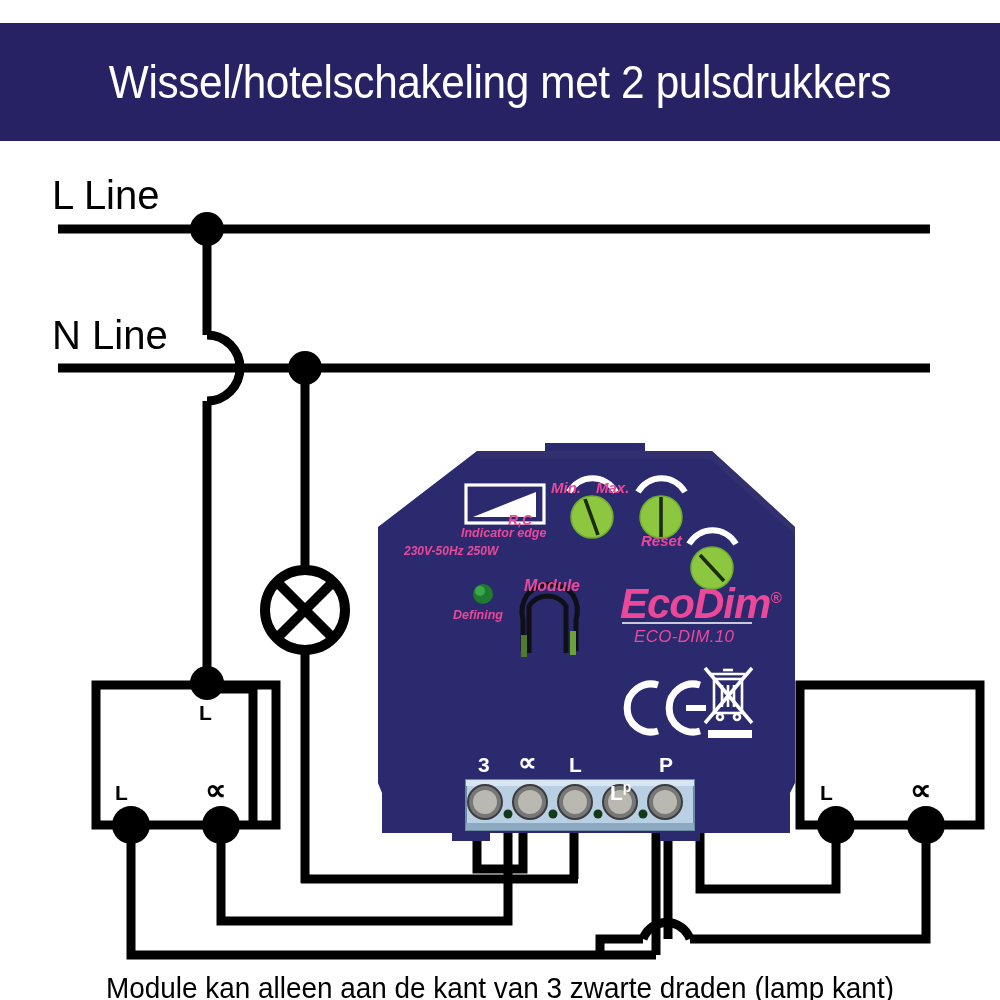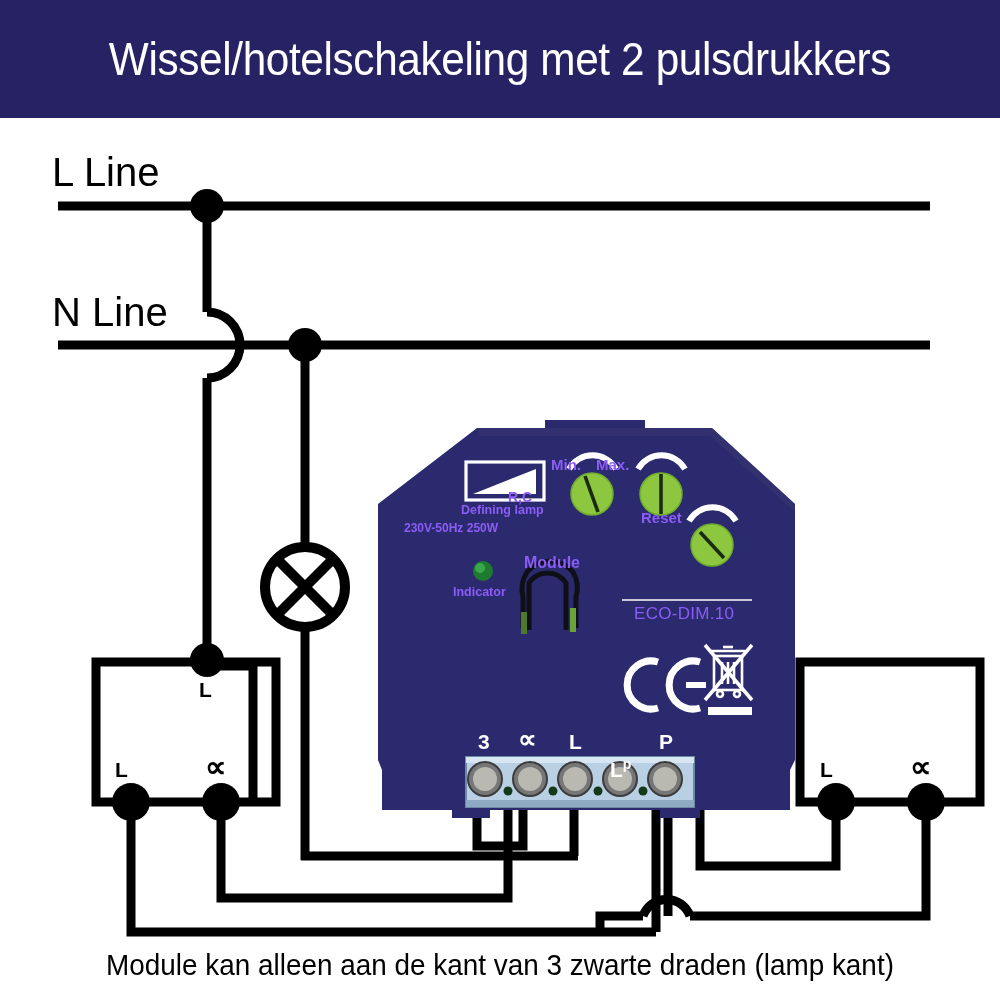--- a/index.html
+++ b/index.html
@@ -12,20 +12,21 @@
     height: 1000px;
     font-family: "Liberation Sans", sans-serif;
     overflow: hidden;
     position: relative;
   }
   #stage {
     position: relative;
     width: 1000px;
     height: 760px;
     background: #ffffff;
+    margin-top: 23px;
   }
   #stage > svg {
     position: absolute;
     top: 0;
     left: 0;
   }
   .title-banner {
     position: absolute;
     left: 0;
     top: 0;
@@ -77,23 +78,24 @@
     font-size: 21px;
     font-weight: bold;
     color: #ffffff;
   }
   .box-label {
     font-size: 21px;
     font-weight: bold;
   }
   .mod-text {
     position: absolute;
-    color: #8b5cf6;
+    color: #ec4899;
     font-family: "Liberation Sans", sans-serif;
     white-space: nowrap;
+    font-style: italic;
   }
   .mod-spec { font-size: 12px; font-weight: bold; }
   .mod-small { font-size: 12.5px; font-weight: bold; }
   .mod-tiny { font-size: 14px; font-weight: bold; }
   .mod-knob-lbl { font-size: 15px; font-weight: bold; }
   .mod-reset { font-size: 16px; font-weight: bold; }
   .brand {
     font-size: 42px;
     font-weight: bold;
     letter-spacing: -1px;
@@ -267,29 +269,32 @@
   <div class="lbl line-label" style="left:52px; top:290px;">N Line</div>
 
   <div class="lbl box-label" style="left:199px; top:678px;">L</div>
   <div class="lbl box-label" style="left:115px; top:758px;">L</div>
   <div class="lbl" style="left:205px; top:749px; font-size:30px; font-weight:bold;">∝</div>
 
   <div class="lbl box-label" style="left:820px; top:758px;">L</div>
   <div class="lbl" style="left:910px; top:749px; font-size:30px; font-weight:bold;">∝</div>
 
   <div class="mod-text mod-tiny" style="left:508px; top:489px;">R,C</div>
-  <div class="mod-text mod-small" style="left:461px; top:503px;">Defining lamp</div>
+  <div class="mod-text mod-small" style="left:461px; top:503px;">Indicator edge</div>
   <div class="mod-text mod-spec" style="left:404px; top:521px;">230V-50Hz  250W</div>
-  <div class="mod-text mod-small" style="left:453px; top:585px;">Indicator</div>
+  <div class="mod-text mod-small" style="left:453px; top:585px;">Defining</div>
   <div class="mod-text mod-reset" style="left:524px; top:554px;">Module</div>
 
   <div class="mod-text mod-knob-lbl" style="left:551px; top:456px;">Min.</div>
   <div class="mod-text mod-knob-lbl" style="left:596px; top:456px;">Max.</div>
   <div class="mod-text mod-knob-lbl" style="left:641px; top:509px;">Reset</div>
 
+  <div class="mod-text brand" style="left:620px; top:557px;">
+    <span>Eco</span><span>Dim</span><span class="reg">®</span>
+  </div>
   <div class="mod-text model-no" style="left:634px; top:604px;">ECO-DIM.10</div>
 
   <div class="lbl term-label" style="left:478px; top:730px;">3</div>
   <div class="lbl term-label" style="left:518px; top:724px; font-size:26px;">∝</div>
   <div class="lbl term-label" style="left:569px; top:730px;">L</div>
   <div class="lbl term-label" style="left:610px; top:756px;">
     <span>L</span><span style="font-size:14px; vertical-align:super;">p</span>
   </div>
   <div class="lbl term-label" style="left:659px; top:730px;">P</div>
 

